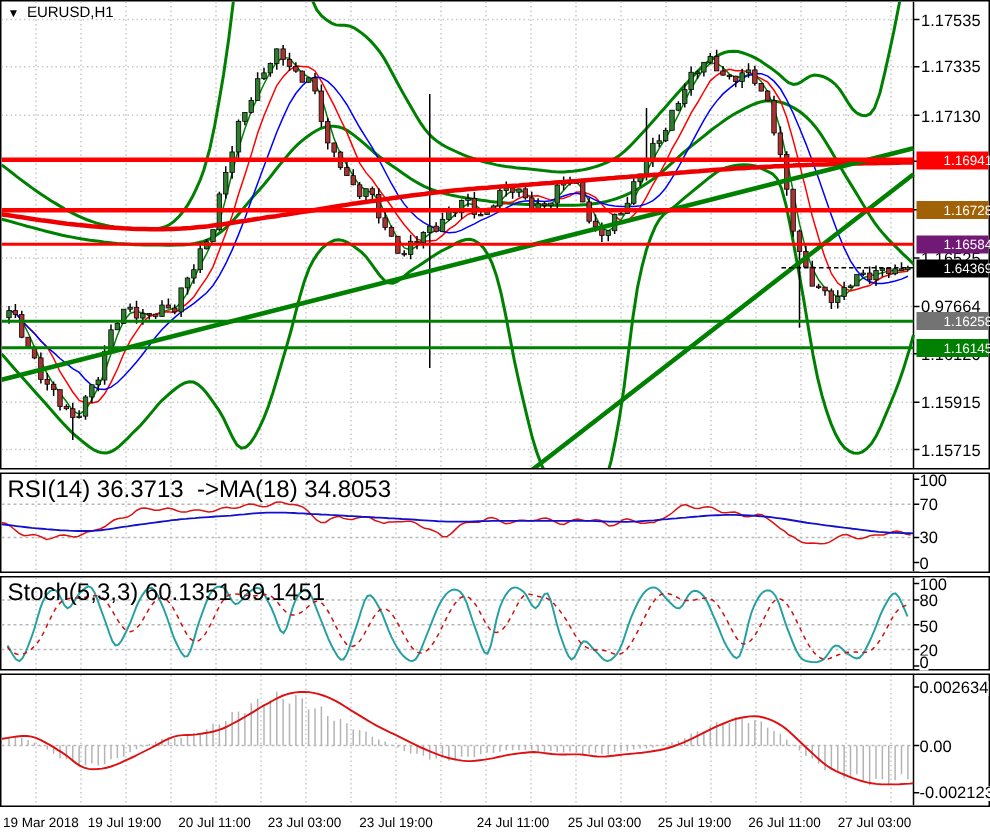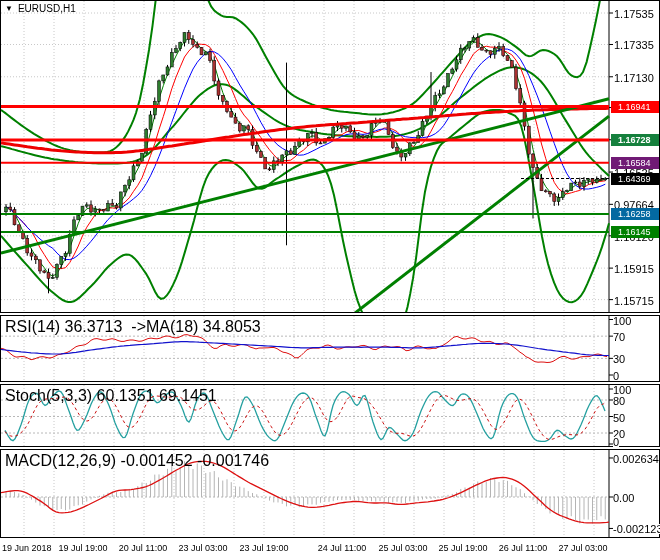--- a/index.html
+++ b/index.html
@@ -10,21 +10,21 @@
   #panel-rsi{top:315px;height:67px;}
   #panel-stoch{top:384px;height:63px;}
   #panel-macd{top:449px;height:89px;}
   #time-axis{position:absolute;top:539px;left:0;width:660px;height:21px;background:#fff;}
   svg{position:absolute;top:0;left:0;}
   .titlebar{position:absolute;top:2px;left:4px;font-size:10px;white-space:pre;z-index:5;
             display:flex;align-items:center;gap:5px;}
   .tri{font-size:8px;line-height:10px;}
   .plabel{position:absolute;top:2px;left:4px;font-size:16px;white-space:pre;z-index:5;}
   .badge{position:absolute;left:610px;width:48px;height:12px;line-height:12px;font-size:9px;
-         color:#fff;padding-left:7px;box-sizing:border-box;z-index:6;}
+         color:#fff;padding-left:18px;box-sizing:border-box;z-index:6;}
   .pricelabel{position:absolute;left:613px;font-size:11px;height:10px;line-height:10px;z-index:3;}
   .axlabel{position:absolute;left:612px;font-size:11px;height:10px;line-height:10px;z-index:4;background:#fff;}
   .tlabel{position:absolute;top:4px;font-size:9px;white-space:nowrap;}
 </style>
 </head>
 <body>
 
 <div class="win">
 
   <div class="panel" id="panel-main">
@@ -380,24 +380,24 @@
       <div class="pricelabel" style="top: 39.4961px;">1.17335</div>
       <div class="pricelabel" style="top: 71.7795px;">1.17130</div>
       <div class="pricelabel" style="top: 102.488px;">1.16935</div>
       <div class="pricelabel" style="top: 134.772px;">1.16730</div>
       <div class="pricelabel" style="top: 167.055px;">1.16525</div>
       <div class="pricelabel" style="top: 199.339px;">0.97664</div>
       <div class="pricelabel" style="top: 230.835px;">1.16120</div>
       <div class="pricelabel" style="top: 263.118px;">1.15915</div>
       <div class="pricelabel" style="top: 294.614px;">1.15715</div>
       <div class="badge" style="top: 99.5433px; background: rgb(255, 0, 0);">1.16941</div>
-      <div class="badge" style="top: 133.087px; background: #15803d; font-weight: bold;">1.16728</div>
+      <div class="badge" style="top: 133.087px; background: #a16207;">1.16728</div>
       <div class="badge" style="top: 155.764px; background: #701a75;">1.16584</div>
       <div class="badge" style="top: 171.512px; background: rgb(0, 0, 0);">1.64369</div>
-      <div class="badge" style="top: 207.102px; background: #0369a1;">1.16258</div>
+      <div class="badge" style="top: 207.102px; background: #737373;">1.16258</div>
       <div class="badge" style="top: 224.898px; background: rgb(0, 128, 0);">1.16145</div>
     </div>
 
   <div class="panel" id="panel-rsi">
     <svg id="svg-rsi" width="658" height="65">
         <line x1="23" y1="0" x2="23" y2="65" stroke="#c8c8c8" stroke-width="1" stroke-dasharray="1,2"></line>
         <line x1="53" y1="0" x2="53" y2="65" stroke="#c8c8c8" stroke-width="1" stroke-dasharray="1,2"></line>
         <line x1="83" y1="0" x2="83" y2="65" stroke="#c8c8c8" stroke-width="1" stroke-dasharray="1,2"></line>
         <line x1="113" y1="0" x2="113" y2="65" stroke="#c8c8c8" stroke-width="1" stroke-dasharray="1,2"></line>
         <line x1="143" y1="0" x2="143" y2="65" stroke="#c8c8c8" stroke-width="1" stroke-dasharray="1,2"></line>
@@ -641,28 +641,27 @@
           <line x1="578.75" y1="47" x2="578.75" y2="73.4195148435374" stroke="#b4b4b4" stroke-width="1"></line>
           <line x1="583" y1="47" x2="583" y2="69.41570350577467" stroke="#b4b4b4" stroke-width="1"></line>
           <line x1="587.25" y1="47" x2="587.25" y2="69.56497595232543" stroke="#b4b4b4" stroke-width="1"></line>
           <line x1="591.5" y1="47" x2="591.5" y2="73.45851590952361" stroke="#b4b4b4" stroke-width="1"></line>
           <line x1="595.75" y1="47" x2="595.75" y2="70.11629694706482" stroke="#b4b4b4" stroke-width="1"></line>
           <line x1="600" y1="47" x2="600" y2="66.23642139822607" stroke="#b4b4b4" stroke-width="1"></line>
           <line x1="604.25" y1="47" x2="604.25" y2="69.43234048956697" stroke="#b4b4b4" stroke-width="1"></line>
         </g>
         <polyline points="0.0,42.6 1.8,42.3 4.3,41.9 7.2,41.4 10.4,41.0 13.7,40.7 17.0,40.7 20.0,41.1 22.9,41.9 25.9,43.2 28.8,44.7 31.8,46.4 34.7,48.1 37.4,49.9 40.0,51.4 43.3,53.7 46.4,56.1 49.2,58.4 52.1,60.4 55.0,61.8 58.0,62.6 61.0,62.8 64.0,62.7 67.0,62.4 70.0,61.8 73.0,61.0 76.0,59.9 79.0,58.7 82.0,57.3 85.0,55.9 88.0,54.5 91.0,53.0 94.0,51.5 97.0,50.0 100.0,48.5 103.0,46.9 106.0,45.2 109.0,43.6 112.0,42.2 115.0,41.1 118.0,40.4 121.0,40.1 124.0,40.0 127.0,39.9 130.0,39.6 133.0,39.2 136.0,38.7 139.0,38.2 142.0,37.5 145.0,36.6 148.0,35.5 151.0,34.1 154.0,32.5 157.0,30.9 160.0,29.2 163.0,27.5 166.0,25.7 169.0,23.9 172.0,22.0 175.0,20.3 178.0,18.7 181.0,17.0 184.0,15.4 187.0,14.0 190.0,12.9 193.0,12.2 196.0,11.6 199.0,11.3 202.0,11.3 205.0,11.4 208.0,11.9 211.0,12.6 214.0,13.5 217.0,14.6 220.0,15.9 223.0,17.4 226.0,19.1 229.0,21.0 232.0,22.9 235.0,24.8 238.0,26.6 241.0,28.4 244.0,30.2 247.0,32.0 250.0,33.7 253.0,35.2 256.0,36.7 259.0,38.2 262.0,39.6 265.0,41.1 268.0,42.6 271.0,44.1 274.0,45.6 277.0,47.1 280.0,48.5 283.0,49.8 286.0,51.1 289.0,52.3 292.0,53.4 295.0,54.4 298.0,55.3 301.0,56.0 304.0,56.6 307.0,57.1 310.0,57.4 313.0,57.4 316.0,57.2 319.0,56.8 322.0,56.4 325.0,55.9 328.0,55.4 331.0,54.7 334.0,54.1 337.0,53.4 340.0,52.9 343.0,52.5 346.0,52.1 349.0,51.8 352.0,51.5 355.0,51.4 358.0,51.6 361.0,51.9 364.0,52.3 367.0,52.7 370.0,52.9 373.0,53.0 376.0,53.0 379.0,52.9 382.0,52.9 385.0,52.9 388.0,53.2 391.0,53.6 394.0,54.0 397.0,54.3 400.0,54.4 403.0,54.3 406.0,54.0 409.0,53.7 412.0,53.3 415.0,52.9 418.0,52.7 421.0,52.4 424.0,52.1 427.0,51.8 430.0,51.4 433.0,51.0 436.0,50.5 439.0,50.0 442.0,49.3 445.0,48.5 448.0,47.5 451.0,46.4 454.0,45.2 457.0,43.9 460.0,42.6 463.0,41.1 466.0,39.6 469.0,38.1 472.0,36.6 475.0,35.1 478.0,33.8 481.0,32.5 484.0,31.2 487.0,30.1 490.0,29.2 493.0,28.5 496.0,28.0 499.0,27.6 502.0,27.5 505.0,27.7 508.0,28.3 511.0,29.2 514.0,30.4 517.0,31.9 520.0,33.7 523.0,35.9 526.0,38.5 529.0,41.3 532.0,44.2 535.0,47.0 538.0,49.8 541.0,52.6 544.0,55.4 547.0,58.0 550.0,60.3 553.0,62.2 556.0,63.9 559.0,65.3 562.0,66.5 565.0,67.7 568.0,68.9 571.0,69.9 574.0,70.8 577.0,71.6 580.0,72.2 583.0,72.6 586.1,72.8 589.1,72.9 592.1,72.9 595.0,72.9 598.7,72.8 602.4,72.6 605.7,72.4 608.0,72.2" fill="none" stroke="#dd1111" stroke-width="1.3"></polyline>
       </svg>
-    <div class="plabel">MACD(12,26,9) -0.001452 -0.001746</div>
   <div class="axlabel" style="top: 3.97778px;">0.002634</div>
       <div class="axlabel" style="top: 43px;">0.00</div>
       <div class="axlabel" style="top: 74.4519px;">-0.002123</div>
     </div>
 
   <div id="time-axis">
-      <div class="tlabel" style="left: 2px;">19 Jun 2018</div>
+      <div class="tlabel" style="left: 2px;">19 Mar 2018</div>
       <div class="tlabel" style="left: 83px; transform: translateX(-50%);">19 Jul 19:00</div>
       <div class="tlabel" style="left: 143px; transform: translateX(-50%);">20 Jul 11:00</div>
       <div class="tlabel" style="left: 203px; transform: translateX(-50%);">23 Jul 03:00</div>
       <div class="tlabel" style="left: 264px; transform: translateX(-50%);">23 Jul 19:00</div>
       <div class="tlabel" style="left: 342px; transform: translateX(-50%);">24 Jul 11:00</div>
       <div class="tlabel" style="left: 403px; transform: translateX(-50%);">25 Jul 03:00</div>
       <div class="tlabel" style="left: 463px; transform: translateX(-50%);">25 Jul 19:00</div>
       <div class="tlabel" style="left: 523px; transform: translateX(-50%);">26 Jul 11:00</div>
       <div class="tlabel" style="left: 583px; transform: translateX(-50%);">27 Jul 03:00</div>
     </div>

